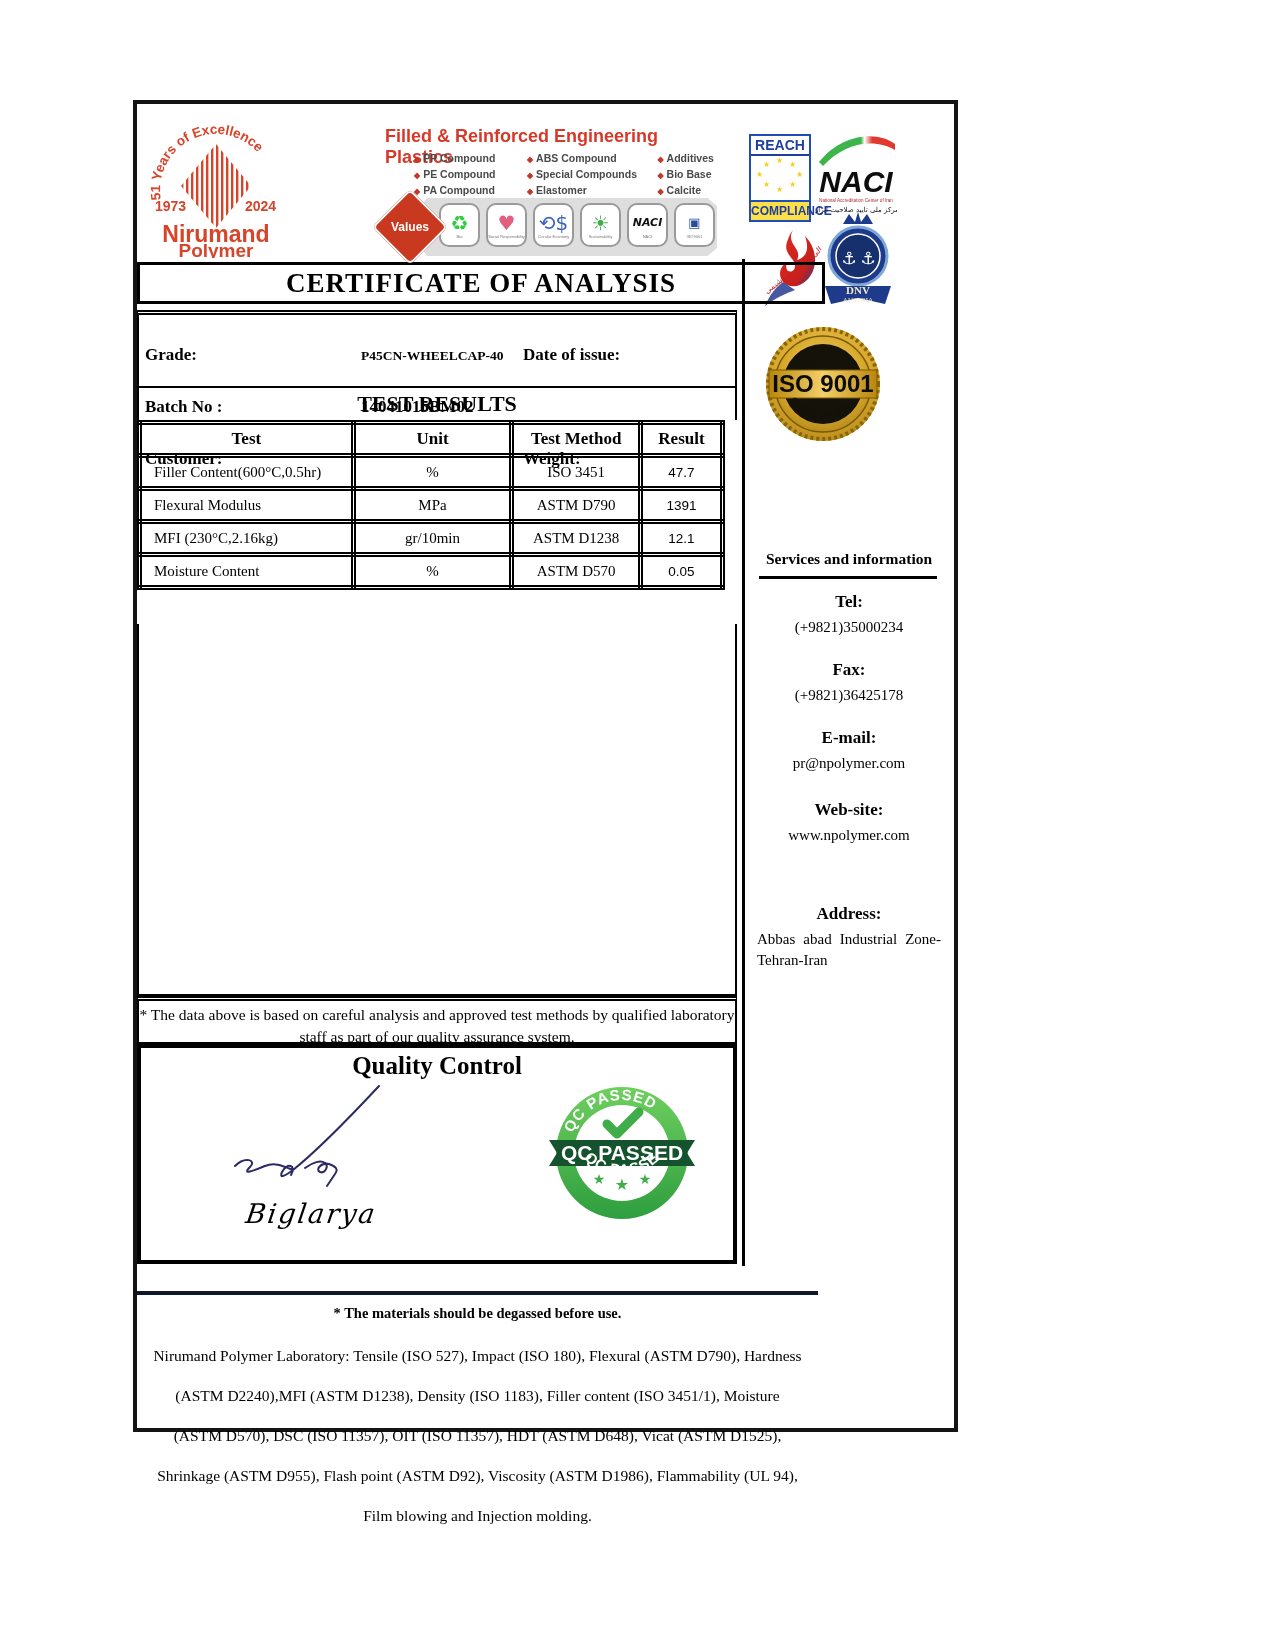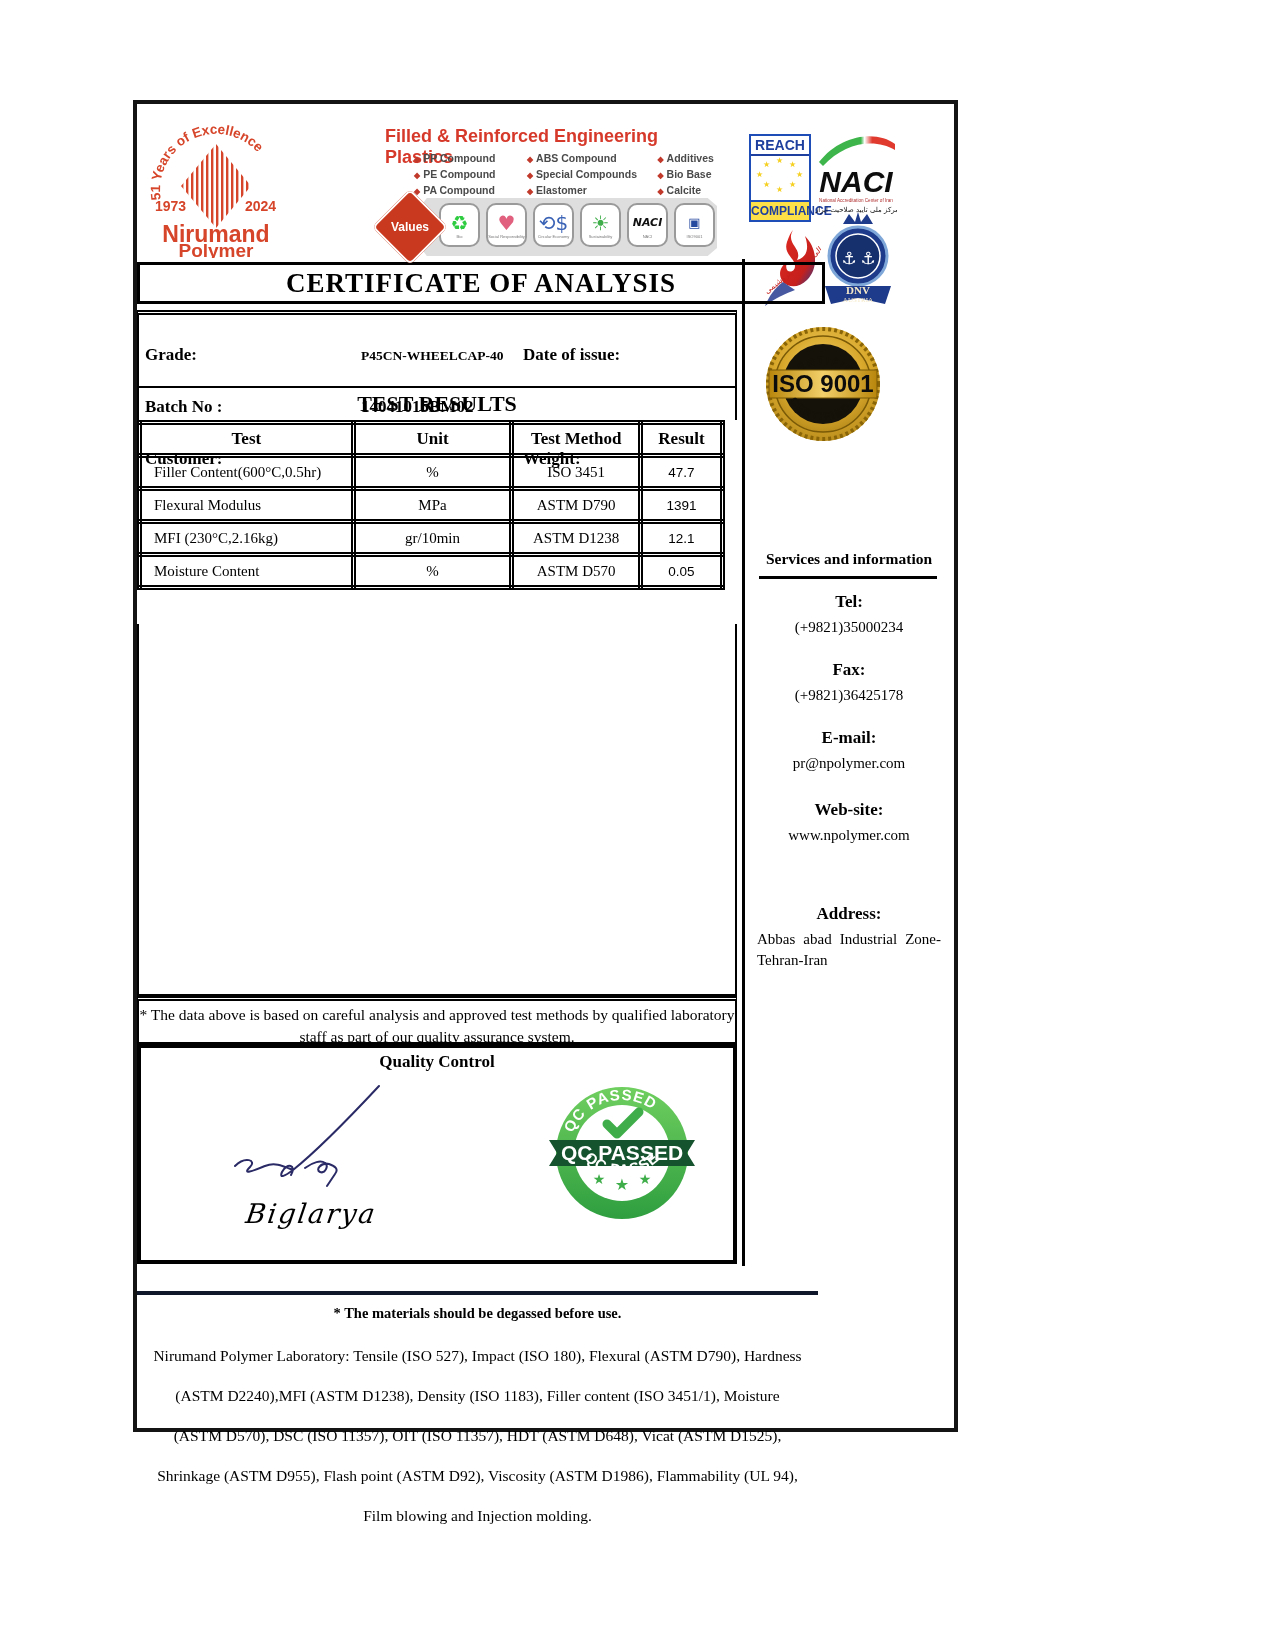--- a/index.html
+++ b/index.html
@@ -85,21 +85,21 @@
   table.results td.res { font-family:"Liberation Sans",sans-serif; font-size:13.5px; }
   .cw0{width:218px;} .cw1{width:165px;} .cw2{width:133px;margin-top:40px;} .cw3{width:84px;}
 
   .empty-box { left:0px; top:520px; width:600px; height:372px; border:2px solid #000; border-top:none; }
 
   .footnote { left:0px; top:892px; width:600px; height:48px; border:2px solid #000; border-top:5px double #000;
     text-align:center; font-size:15.5px; line-height:22px; padding-top:3px; }
 
   
   .qc-box { left:0px; top:940px; width:600px; height:220px; border:4px solid #000; }
-  .qc-title { position:absolute; top:4px; width:100%; text-align:center; font-weight:bold; font-size:17px; }
+  .qc-title { position:absolute; top:4px; width:100%; text-align:center; font-weight:bold; font-size:25px; }
   .signature { position:absolute; left:80px; top:34px; width:200px; height:115px; }
   .signer { position:absolute; left:105px; top:150px; font-style:italic; font-size:27px;
     font-family:"DejaVu Serif",serif; letter-spacing:2px; transform:skewX(-8deg); }
   .qc-stamp { position:absolute; left:408px; top:32px; width:146px; height:146px; }
   .qc-stamp svg { width:100%; height:100%; }
 
   
   .sidebar-sep { left:605px; top:155px; width:3px; height:1007px; background:#000; }
   .sb-title { left:612px; top:446px; width:200px; text-align:center; font-weight:bold; font-size:15.5px; }
   .sb-rule { left:622px; top:472px; width:178px; height:3px; background:#000; }

